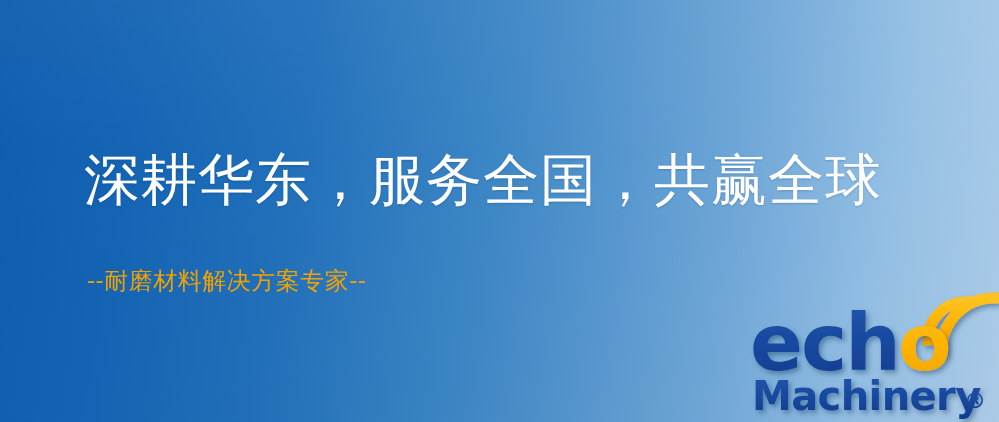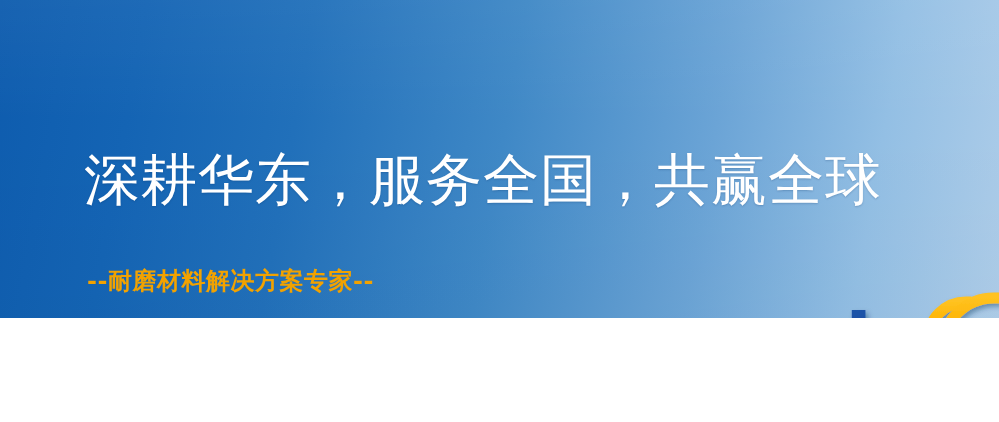--- a/index.html
+++ b/index.html
@@ -5,21 +5,21 @@
 <style>
   html, body {
     margin: 0;
     padding: 0;
     background: #ffffff;
   }
 
   #banner {
     position: relative;
     width: 999px;
-    height: 318px;
+    height: 422px;
     overflow: hidden;
     
     background:
       linear-gradient(100deg,
         #0e5cae 0%,
         #1464b4 14%,
         #2170ba 30%,
         #3f88c6 50%,
         #6ba4d6 70%,
         #93bfe4 86%,
@@ -56,21 +56,21 @@
 
   
   .subtitle {
     position: absolute;
     left: 87px;
     top: 268px;
     color: #f2a200;
     font-family: "DejaVu Serif", "Liberation Serif", serif;
     font-size: 24px;
     line-height: 1.1;
-    font-weight: 700;
+    font-weight: 400;
     letter-spacing: 0.5px;
     white-space: nowrap;
   }
 
   
   .logo {
     position: absolute;
     left: 746px;
     top: 292px;
     width: 253px;

